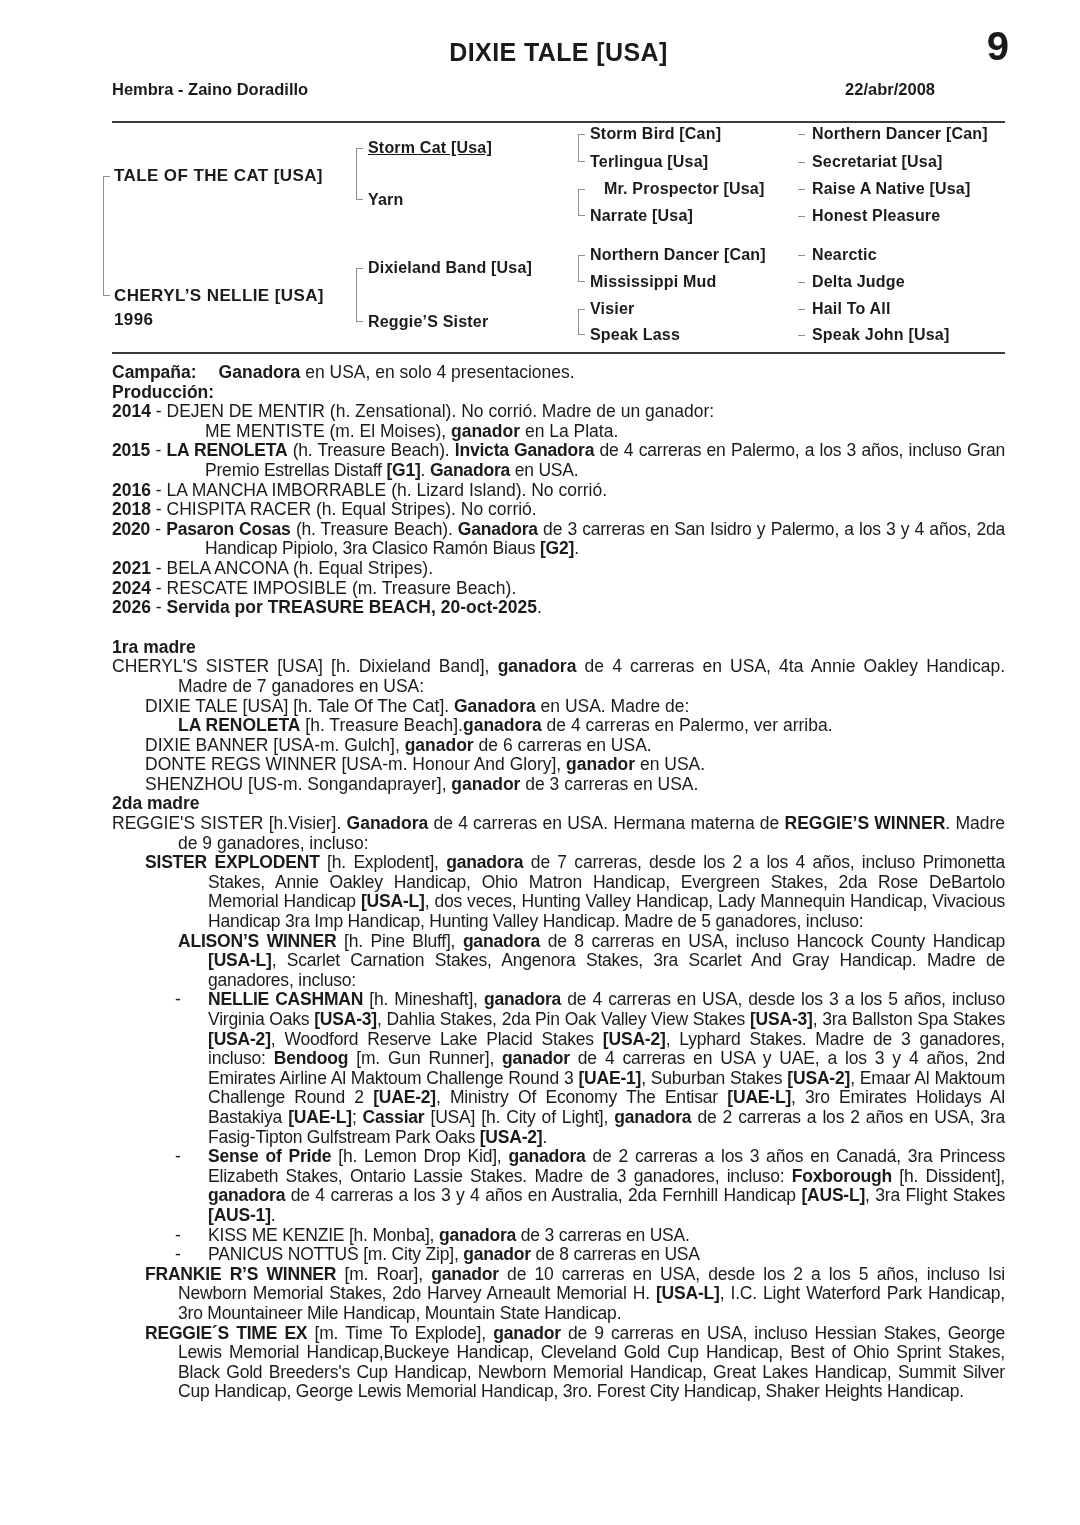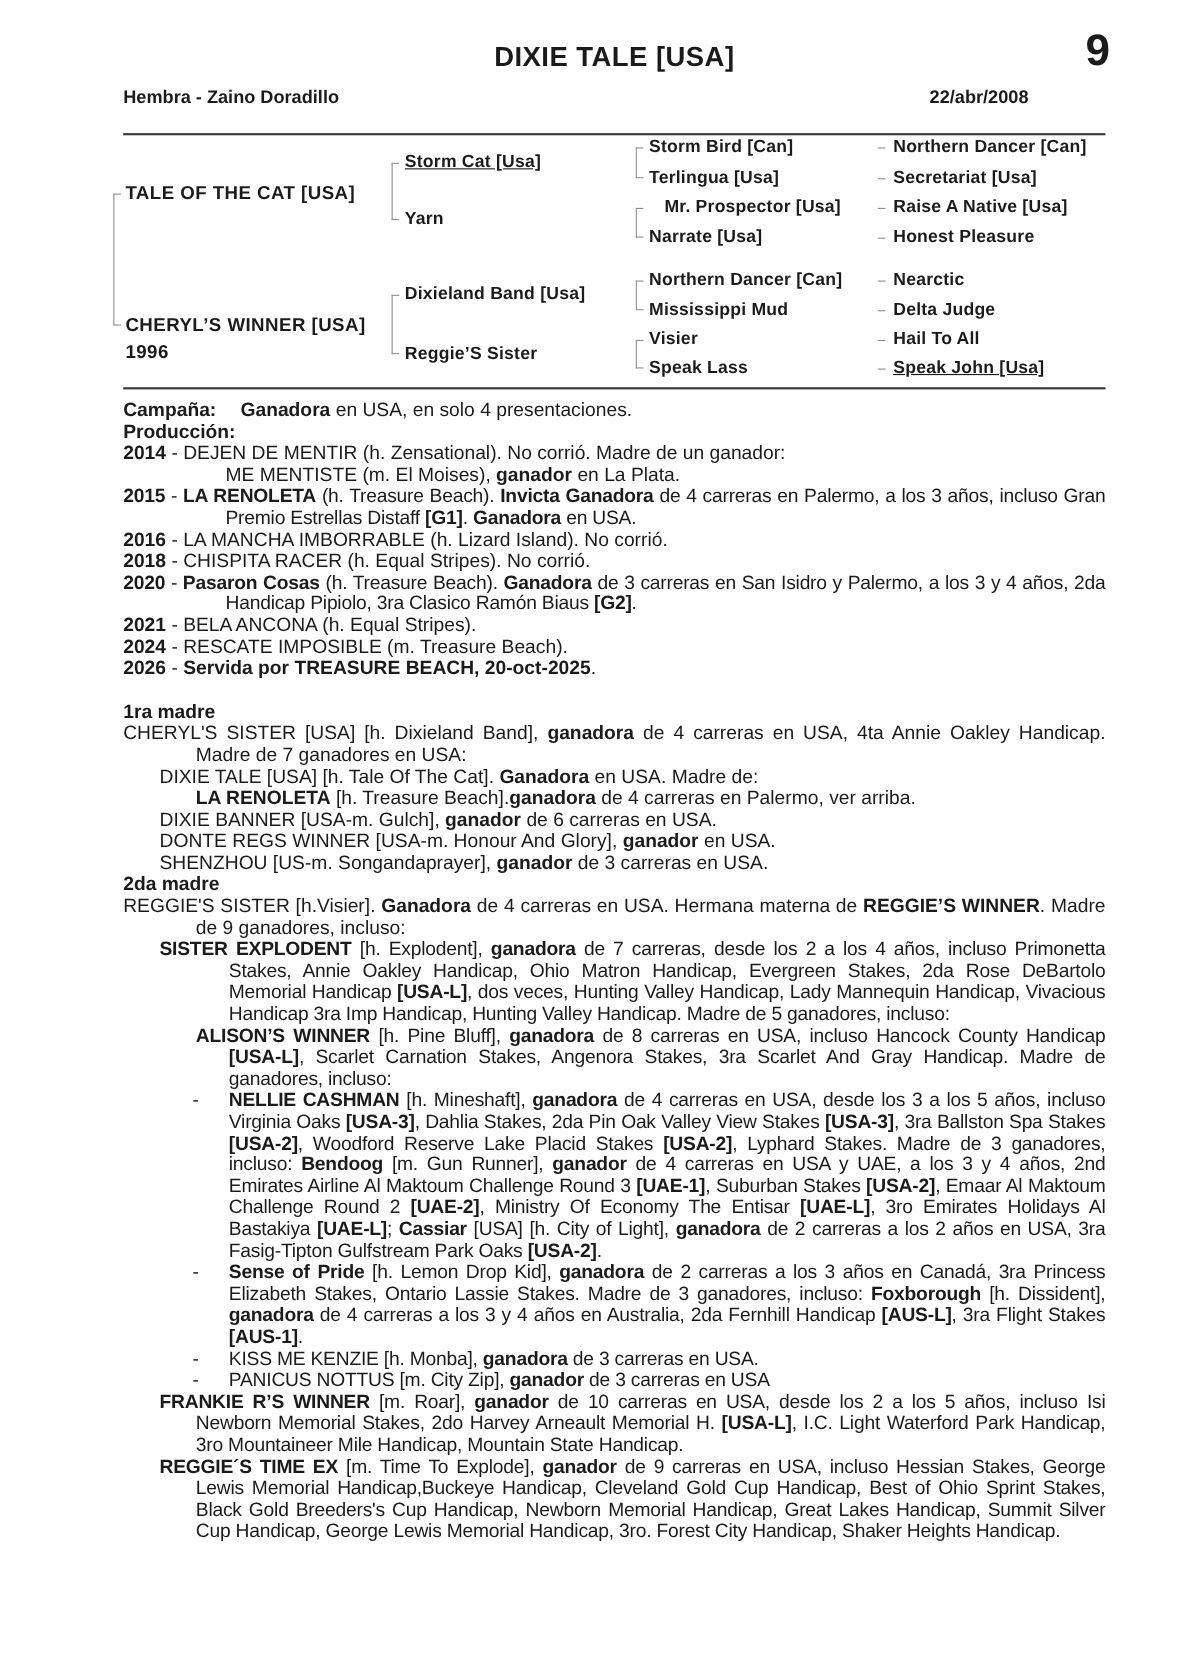--- a/index.html
+++ b/index.html
@@ -77,21 +77,21 @@
       <span>Hembra - Zaino Doradillo</span>
       <span class="sub-right">22/abr/2008</span>
     </div>
   </div>
 
   <div class="rule"></div>
 
   <div class="pedigree">
 
     <span class="ped-name ped-g1" style="left:2px;top:43px;">TALE OF THE CAT [USA]</span>
-    <span class="ped-name ped-g1" style="left:2px;top:163px;">CHERYL’S WINNER [USA]</span>
+    <span class="ped-name ped-g1" style="left:2px;top:163px;">CHERYL’S NELLIE [USA]</span>
     <span class="ped-name ped-g1" style="left:2px;top:187px;">1996</span>
     <div class="bracket" style="left:-9px;top:53px;height:120px;"></div>
 
     <span class="ped-name" style="left:256px;top:15px;text-decoration:underline;">Storm Cat [Usa]</span>
     <span class="ped-name" style="left:256px;top:67px;">Yarn</span>
     <span class="ped-name" style="left:256px;top:135px;">Dixieland Band [Usa]</span>
     <span class="ped-name" style="left:256px;top:189px;">Reggie’S Sister</span>
     <div class="bracket" style="left:244px;top:25px;height:52px;"></div>
     <div class="bracket" style="left:244px;top:145px;height:54px;"></div>
 
@@ -108,21 +108,21 @@
     <div class="bracket" style="left:466px;top:132px;height:27px;"></div>
     <div class="bracket" style="left:466px;top:186px;height:26px;"></div>
 
     <span class="ped-name" style="left:700px;top:1px;">Northern Dancer [Can]</span>
     <span class="ped-name" style="left:700px;top:29px;">Secretariat [Usa]</span>
     <span class="ped-name" style="left:700px;top:56px;">Raise A Native [Usa]</span>
     <span class="ped-name" style="left:700px;top:83px;">Honest Pleasure</span>
     <span class="ped-name" style="left:700px;top:122px;text-align:right;">Nearctic</span>
     <span class="ped-name" style="left:700px;top:149px;">Delta Judge</span>
     <span class="ped-name" style="left:700px;top:176px;">Hail To All</span>
-    <span class="ped-name" style="left:700px;top:202px;text-decoration:underline;">Speak John [Usa]</span>
+    <span class="ped-name" style="left:700px;top:202px;">Speak John [Usa]</span>
     <div class="dashline" style="left:686px;top:11px;"></div>
     <div class="dashline" style="left:686px;top:39px;"></div>
     <div class="dashline" style="left:686px;top:66px;"></div>
     <div class="dashline" style="left:686px;top:93px;"></div>
     <div class="dashline" style="left:686px;top:132px;"></div>
     <div class="dashline" style="left:686px;top:159px;"></div>
     <div class="dashline" style="left:686px;top:186px;"></div>
     <div class="dashline" style="left:686px;top:212px;"></div>
   </div>
 
@@ -147,18 +147,18 @@
       <div class="para m1"><span>DIXIE BANNER [USA-m. Gulch], </span><span class="bold">ganador</span><span> de 6 carreras en USA.</span></div>
       <div class="para m1"><span>DONTE REGS WINNER [USA-m. Honour And Glory], </span><span class="bold">ganador</span><span> en USA.</span></div>
       <div class="para m1"><span>SHENZHOU [US-m. Songandaprayer], </span><span class="bold">ganador</span><span> de 3 carreras en USA.</span></div>
       <div class="para sec"><span class="bold">2da madre</span></div>
       <div class="para m0j"><span>REGGIE'S SISTER [h.Visier]. </span><span class="bold">Ganadora</span><span> de 4 carreras en USA. Hermana materna de </span><span class="bold">REGGIE’S WINNER</span><span>. Madre de 9 ganadores, incluso:</span></div>
       <div class="para se"><span class="bold">SISTER EXPLODENT</span><span> [h. Explodent], </span><span class="bold">ganadora</span><span> de 7 carreras, desde los 2 a los 4 años, incluso Primonetta Stakes, Annie Oakley Handicap, Ohio Matron Handicap, Evergreen Stakes, 2da Rose DeBartolo Memorial Handicap </span><span class="bold">[USA-L]</span><span>, dos veces, Hunting Valley Handicap, Lady Mannequin Handicap, Vivacious Handicap 3ra Imp Handicap, Hunting Valley Handicap. Madre de 5 ganadores, incluso:</span></div>
       <div class="para aw"><span class="bold">ALISON’S WINNER</span><span> [h. Pine Bluff], </span><span class="bold">ganadora</span><span> de 8 carreras en USA, incluso Hancock County Handicap </span><span class="bold">[USA-L]</span><span>, Scarlet Carnation Stakes, Angenora Stakes, 3ra Scarlet And Gray Handicap. Madre de ganadores, incluso:</span></div>
       <div class="para dashp"><span class="dashmark">-</span><span class="bold">NELLIE CASHMAN</span><span> [h. Mineshaft], </span><span class="bold">ganadora</span><span> de 4 carreras en USA, desde los 3 a los 5 años, incluso Virginia Oaks </span><span class="bold">[USA-3]</span><span>, Dahlia Stakes, 2da Pin Oak Valley View Stakes </span><span class="bold">[USA-3]</span><span>, 3ra Ballston Spa Stakes </span><span class="bold">[USA-2]</span><span>, Woodford Reserve Lake Placid Stakes </span><span class="bold">[USA-2]</span><span>, Lyphard Stakes. Madre de 3 ganadores, incluso: </span><span class="bold">Bendoog</span><span> [m. Gun Runner], </span><span class="bold">ganador</span><span> de 4 carreras en USA y UAE, a los 3 y 4 años, 2nd Emirates Airline Al Maktoum Challenge Round 3 </span><span class="bold">[UAE-1]</span><span>, Suburban Stakes </span><span class="bold">[USA-2]</span><span>, Emaar Al Maktoum Challenge Round 2 </span><span class="bold">[UAE-2]</span><span>, Ministry Of Economy The Entisar </span><span class="bold">[UAE-L]</span><span>, 3ro Emirates Holidays Al Bastakiya </span><span class="bold">[UAE-L]</span><span>; </span><span class="bold">Cassiar</span><span> [USA] [h. City of Light], </span><span class="bold">ganadora</span><span> de 2 carreras a los 2 años en USA, 3ra Fasig-Tipton Gulfstream Park Oaks </span><span class="bold">[USA-2]</span><span>.</span></div>
       <div class="para dashp"><span class="dashmark">-</span><span class="bold">Sense of Pride</span><span> [h. Lemon Drop Kid], </span><span class="bold">ganadora</span><span> de 2 carreras a los 3 años en Canadá, 3ra Princess Elizabeth Stakes, Ontario Lassie Stakes. Madre de 3 ganadores, incluso: </span><span class="bold">Foxborough</span><span> [h. Dissident], </span><span class="bold">ganadora</span><span> de 4 carreras a los 3 y 4 años en Australia, 2da Fernhill Handicap </span><span class="bold">[AUS-L]</span><span>, 3ra Flight Stakes </span><span class="bold">[AUS-1]</span><span>.</span></div>
       <div class="para dashp"><span class="dashmark">-</span><span>KISS ME KENZIE [h. Monba], </span><span class="bold">ganadora</span><span> de 3 carreras en USA.</span></div>
-      <div class="para dashp"><span class="dashmark">-</span><span>PANICUS NOTTUS [m. City Zip], </span><span class="bold">ganador</span><span> de 3 carreras en USA</span></div>
+      <div class="para dashp"><span class="dashmark">-</span><span>PANICUS NOTTUS [m. City Zip], </span><span class="bold">ganador</span><span> de 8 carreras en USA</span></div>
       <div class="para f1"><span class="bold">FRANKIE R’S WINNER</span><span> [m. Roar], </span><span class="bold">ganador</span><span> de 10 carreras en USA, desde los 2 a los 5 años, incluso Isi Newborn Memorial Stakes, 2do Harvey Arneault Memorial H. </span><span class="bold">[USA-L]</span><span>, I.C. Light Waterford Park Handicap, 3ro Mountaineer Mile Handicap, Mountain State Handicap.</span></div>
       <div class="para f1"><span class="bold">REGGIE´S TIME EX</span><span> [m. Time To Explode], </span><span class="bold">ganador</span><span> de 9 carreras en USA, incluso Hessian Stakes, George Lewis Memorial Handicap,Buckeye Handicap, Cleveland Gold Cup Handicap, Best of Ohio Sprint Stakes, Black Gold Breeders's Cup Handicap, Newborn Memorial Handicap, Great Lakes Handicap, Summit Silver Cup Handicap, George Lewis Memorial Handicap, 3ro. Forest City Handicap, Shaker Heights Handicap.</span></div>
     </div>
 
 </div>
 
 </body></html>

